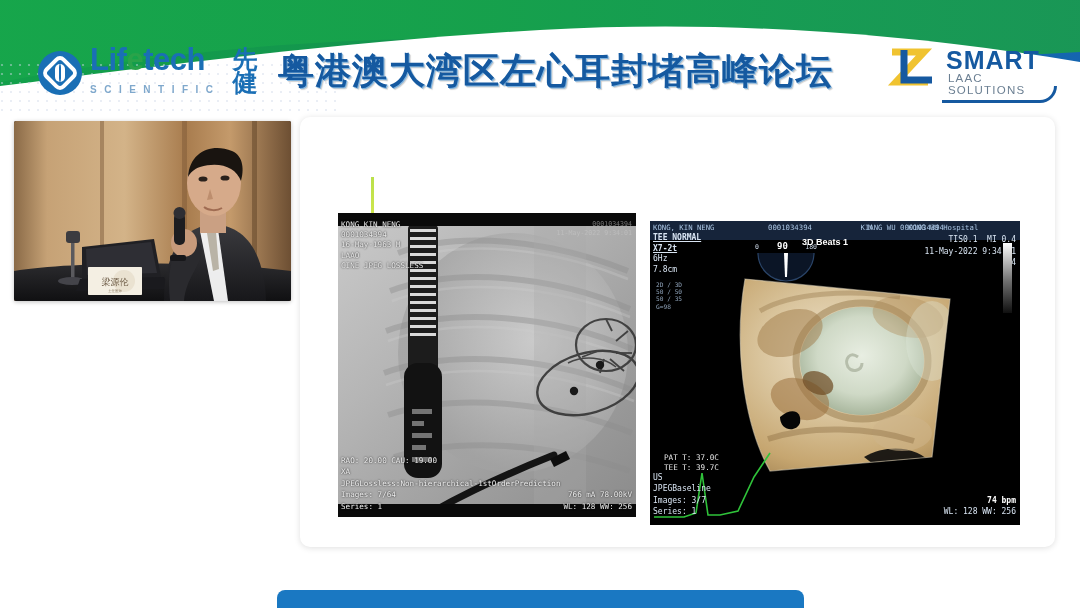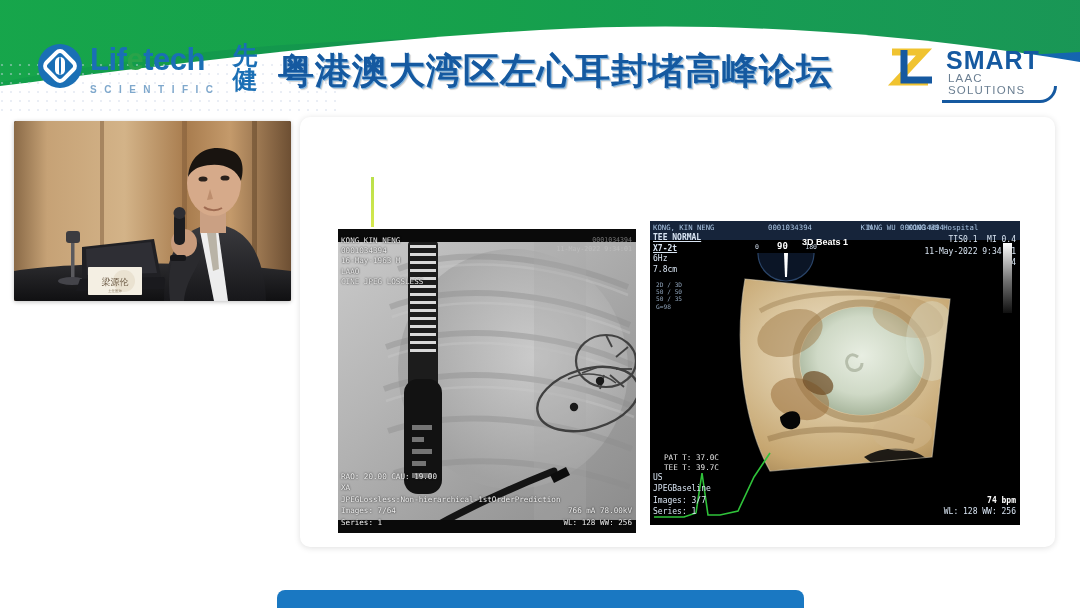--- a/index.html
+++ b/index.html
@@ -7,21 +7,21 @@
     width:1080px;height:608px;
     background:#ffffff;
     font-family:"Liberation Sans", sans-serif;
     overflow:hidden;
     position:relative;
   }
   
   .banner{position:absolute;left:0;top:0;width:1080px;height:120px;overflow:hidden;}
   .banner svg{display:block;}
 
-  .logo-left{position:absolute;left:38px;top:44px;display:flex;align-items:flex-start;gap:8px;}
+  .logo-left{position:absolute;left:38px;top:44px;display:flex;align-items:flex-end;gap:8px;}
   .lt-mark{width:44px;height:44px;border-radius:50%;background:#1a6fb5;position:relative;flex:none;}
   .lt-mark:before{
     content:"";position:absolute;left:8px;top:8px;width:28px;height:28px;
     border:4px solid #ffffff;border-radius:7px;transform:rotate(45deg);
     box-sizing:border-box;
   }
   .lt-mark:after{
     content:"";position:absolute;left:17px;top:13px;width:10px;height:18px;
     border-left:4px solid #ffffff;border-right:4px solid #ffffff;
     border-radius:6px;box-sizing:border-box;
@@ -59,21 +59,21 @@
   
   .card{
     position:absolute;left:300px;top:117px;width:755px;height:430px;
     background:#ffffff;border-radius:10px;
     box-shadow:0 1px 6px rgba(0,0,0,.13);
   }
   .greenline{position:absolute;left:71px;top:60px;width:3px;height:50px;
              background:linear-gradient(#b9e04a,#d6e84e);}
 
   
-  .xray{position:absolute;left:38px;top:112px;width:298px;height:304px;background:#0a0a0a;overflow:hidden;}
+  .xray{position:absolute;left:38px;top:96px;width:298px;height:304px;background:#0a0a0a;overflow:hidden;}
   .echo{position:absolute;left:350px;top:104px;width:370px;height:304px;background:#000000;overflow:hidden;}
 
   .ovl{position:absolute;font-family:"DejaVu Sans Mono", monospace;white-space:pre;}
 
   
   .xr-tl{left:3px;top:7px;font-size:7.6px;color:#e8e8e8;line-height:10.2px;text-shadow:0 0 2px #000;}
   .xr-tr{right:4px;top:7px;font-size:6.6px;color:#c9c9c9;line-height:9px;text-align:right;opacity:.55;}
   .xr-bl{left:3px;bottom:5px;font-size:7.6px;color:#efefef;line-height:11.5px;text-shadow:0 0 2px #000;}
   .xr-br{right:4px;bottom:5px;font-size:7.6px;color:#efefef;line-height:11.5px;text-align:right;text-shadow:0 0 2px #000;}
 

